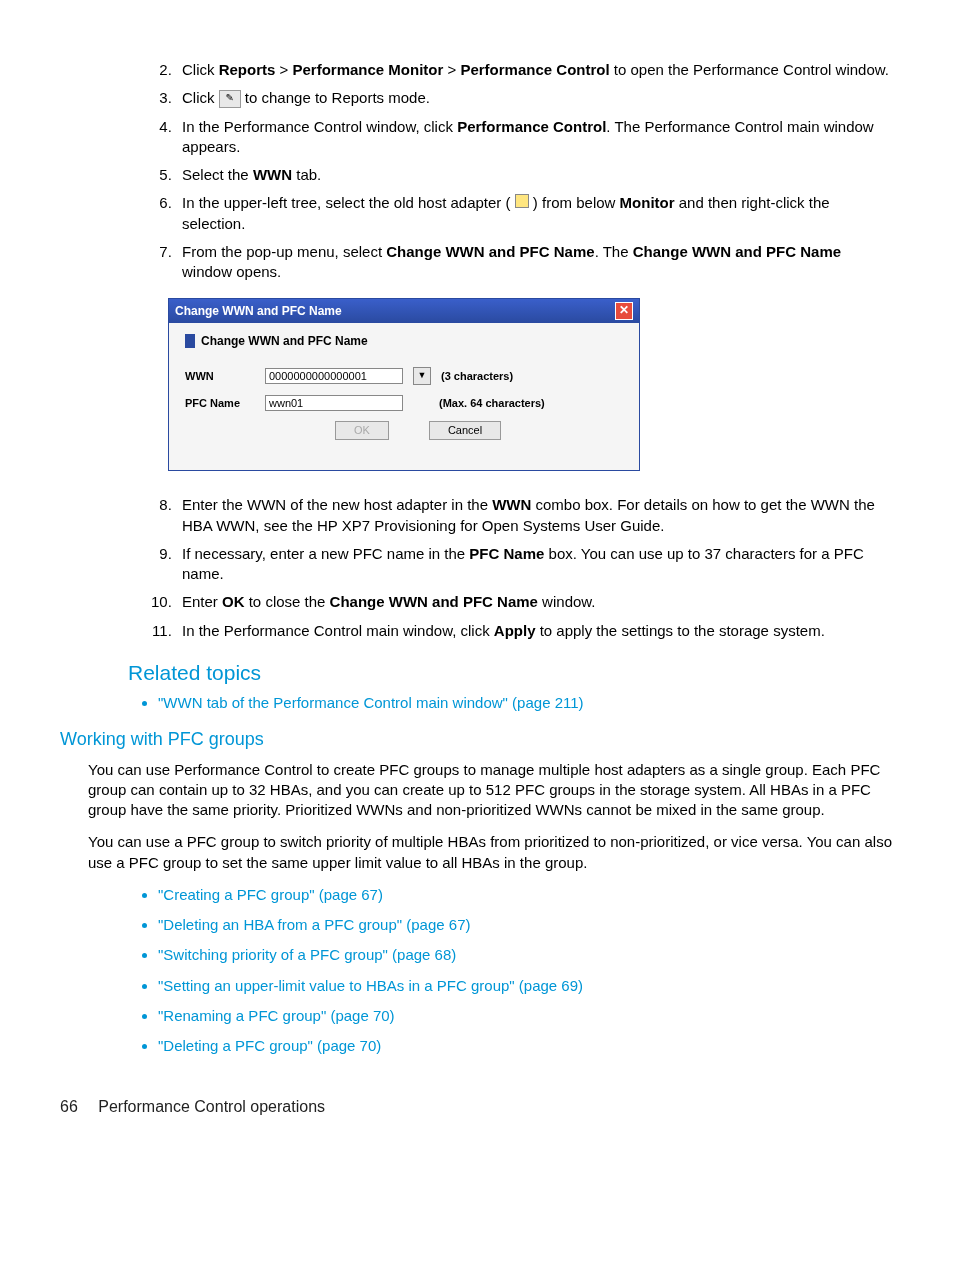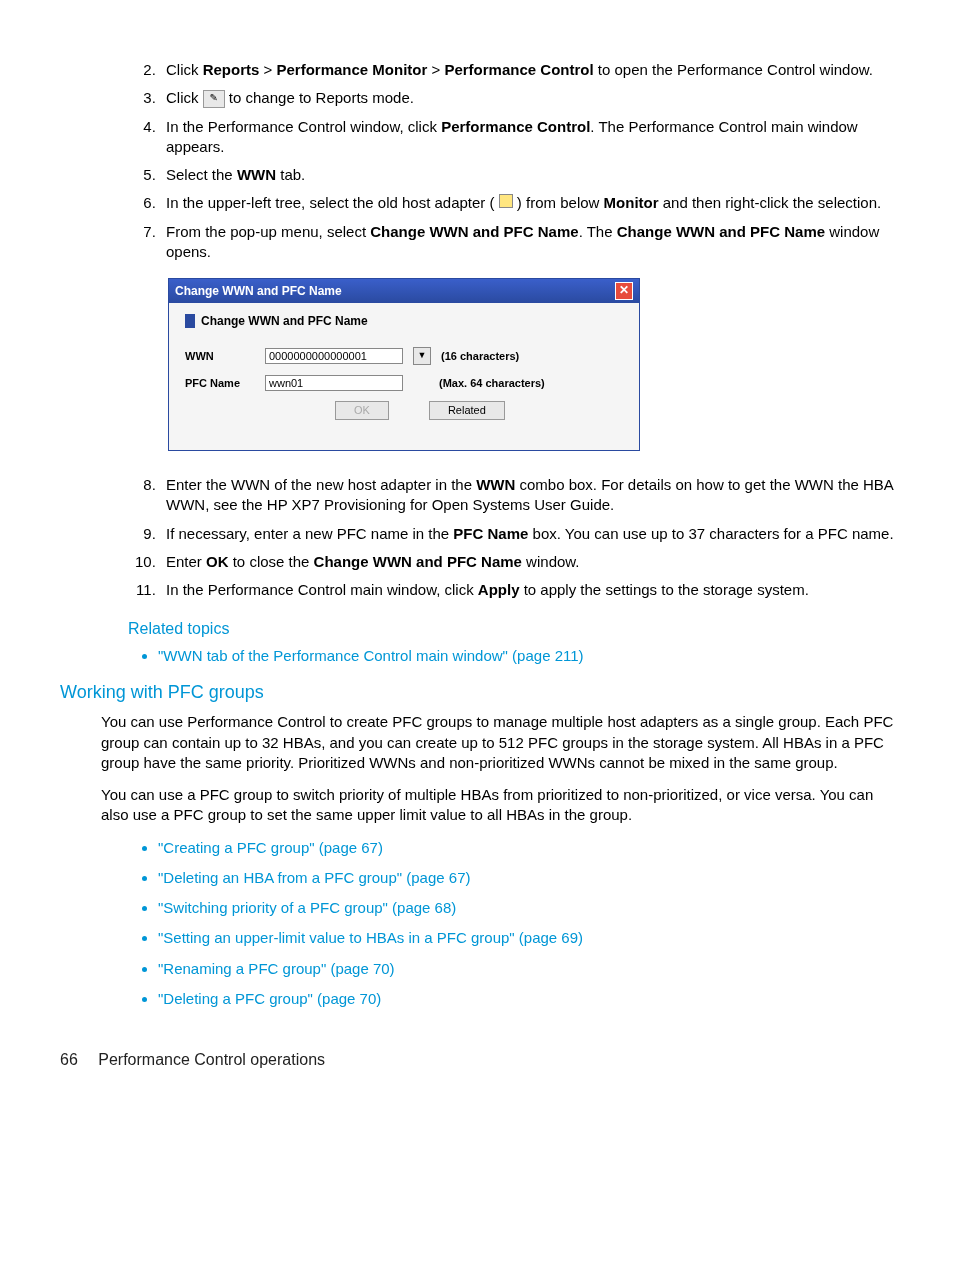--- a/index.html
+++ b/index.html
@@ -12,20 +12,21 @@
     box-sizing: border-box;
     line-height: 1.35;
   }
   ol.main-list {
     padding-left: 100px;
     margin: 0;
   }
   ol.main-list > li {
     margin-bottom: 8px;
     padding-left: 6px;
+    margin-left: 16px;
   }
   .bold { font-weight: bold; }
   .dialog {
     margin: 16px 0 24px 108px;
     width: 470px;
     border: 1px solid #2a4aa0;
   }
   .dialog-title {
     background: linear-gradient(to bottom, #3a5fca, #2a4aa0);
     color: #fff;
@@ -106,40 +107,40 @@
   }
   .host-icon {
     display:inline-block;
     border:1px solid #888;
     width:12px; height:12px;
     background:#ffe680;
     vertical-align: baseline;
   }
   .related-h {
     color: #0096d6;
-    font-size: 16px;
+    font-size: 21px;
     margin: 18px 0 6px 68px;
   }
   ul.rel {
     margin: 0 0 14px 98px;
     padding: 0;
   }
   ul.rel li {
     color: #0096d6;
     margin-bottom: 4px;
   }
   ul.rel li span.lnk { color: #0096d6; }
   h2.section {
     color: #0096d6;
     font-weight: normal;
     font-size: 18px;
     margin: 10px 0 8px 0;
   }
   .para {
-    margin: 0 0 12px 41px;
+    margin: 0 0 12px 28px;
   }
   ul.links {
     margin: 0 0 40px 98px;
     padding: 0;
   }
   ul.links li {
     color: #0096d6;
     margin-bottom: 10px;
   }
   .footer {
@@ -179,31 +180,31 @@
   </div>
   <div class="dialog-body">
     <div class="dialog-sub">
       <span class="blue-sq"></span>
       <span>Change WWN and PFC Name</span>
     </div>
     <div class="dialog-row">
       <label>WWN</label>
       <input value="0000000000000001" style="">
       <span class="combo-arrow">▼</span>
-      <span class="bold">(16 characters)</span>
+      <span class="bold">(3 characters)</span>
     </div>
     <div class="dialog-row">
       <label>PFC Name</label>
       <input value="wwn01" style="">
       <span style="width:16px"></span>
       <span class="bold">(Max. 64 characters)</span>
     </div>
     <div class="dialog-btns">
       <span class="dbtn disabled">OK</span>
-      <span class="dbtn">Related</span>
+      <span class="dbtn">Cancel</span>
     </div>
   </div>
 </div>
 
 <ol class="main-list" start="8">
   <li>
     <span>Enter the WWN of the new host adapter in the </span><span class="bold">WWN</span><span> combo box. For details on how to get the WWN the HBA WWN, see the HP XP7 Provisioning for Open Systems User Guide.</span>
   </li>
   <li>
     <span>If necessary, enter a new PFC name in the </span><span class="bold">PFC Name</span><span> box. You can use up to 37 characters for a PFC name.</span>

